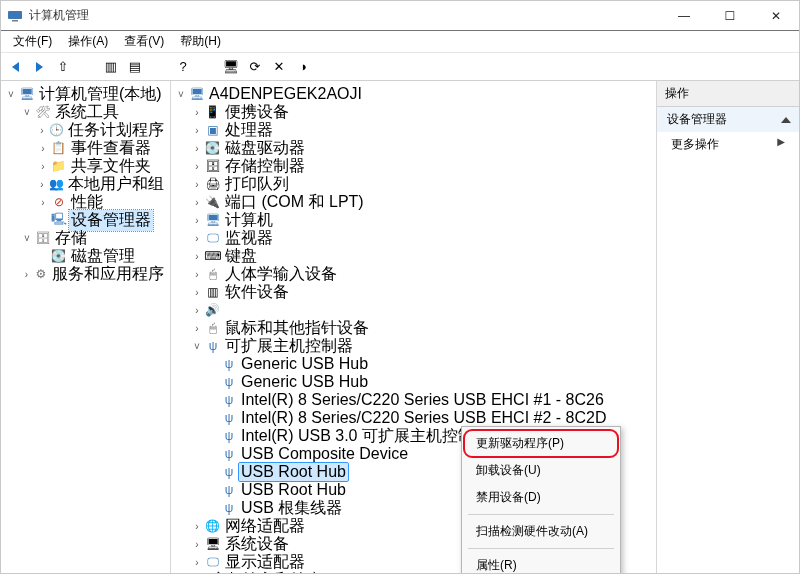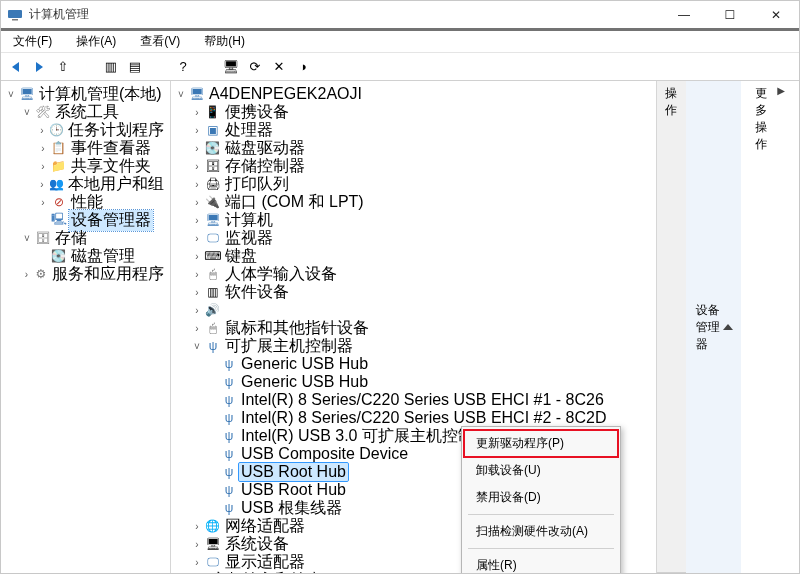--- a/index.html
+++ b/index.html
@@ -15,41 +15,40 @@
     border: 1px solid #c8c8c8;
   }
 
   
   .titlebar {
     height: 30px;
     background: #fff;
     display: flex;
     align-items: center;
     padding-left: 6px;
-    border-bottom: 3px solid #737373;
+    border-bottom: 1px solid #737373;
   }
   .titlebar .ticon { width: 16px; height: 16px; display:inline-flex; align-items:center; justify-content:center; margin-right:6px; }
   .titlebar .title { flex: 1; font-size: 12px; color:#333; }
   .win-btn {
     width: 46px;
     height: 30px;
     display: flex; align-items: center; justify-content: center;
     font-size: 12px;
     color: #222;
   }
 
   
   .menubar {
     height: 22px;
     display: flex;
     align-items: center;
     padding: 0 4px;
     border-bottom: 1px solid #e5e5e5;
     font-size: 12px;
-    gap: 8px;
   }
   .menubar .menu-item {
     padding: 2px 8px;
   }
 
   
   .toolbar {
     height: 28px;
     display: flex;
     align-items: center;
@@ -59,21 +58,21 @@
     background:#fff;
   }
   .tb { width:20px; height:20px; display:inline-flex; align-items:center; justify-content:center; font-size:13px; }
   .tb .arrow-left { width:0;height:0;border-top:5px solid transparent;border-bottom:5px solid transparent;border-right:7px solid #1e73c8; }
   .tb .arrow-right { width:0;height:0;border-top:5px solid transparent;border-bottom:5px solid transparent;border-left:7px solid #1e73c8; }
 
   
   .workarea { display:flex; height: calc(574px - 30px - 22px - 28px - 2px); }
   .pane-left { width:170px; border-right:1px solid #d6d6d6; overflow-y:auto; padding:4px 2px; }
   .pane-center { flex:1; border-right:1px solid #d6d6d6; overflow-y:auto; padding:4px 2px; position:relative; }
-  .pane-right { width:142px; display:flex; flex-direction:row; }
+  .pane-right { width:142px; display:flex; flex-direction:column; }
   .pane-right .hdr {
     background:#f0f0f0;
     font-size:12px;
     padding:4px 8px;
     border-bottom:1px solid #d0d0d0;
   }
   .pane-right .action {
     background:#eef4fb;
     padding:4px 10px;
     display:flex;
@@ -121,20 +120,21 @@
     width:160px;
     background:#f8f8f8;
     border:1px solid #b6b6b6;
     box-shadow:2px 2px 6px rgba(0,0,0,0.25);
     padding:3px 2px;
     font-size:12px;
     z-index:50;
   }
   .context-menu .cm-item {
     padding:5px 12px;
+    border-radius:8px;
   }
   .context-menu .cm-item.hl {
     outline:2px solid #e81123;
     outline-offset:-1px;
   }
   .context-menu .cm-sep { height:1px; background:#d0d0d0; margin:3px 4px; }
 </style>
 </head>
 <body>
 

